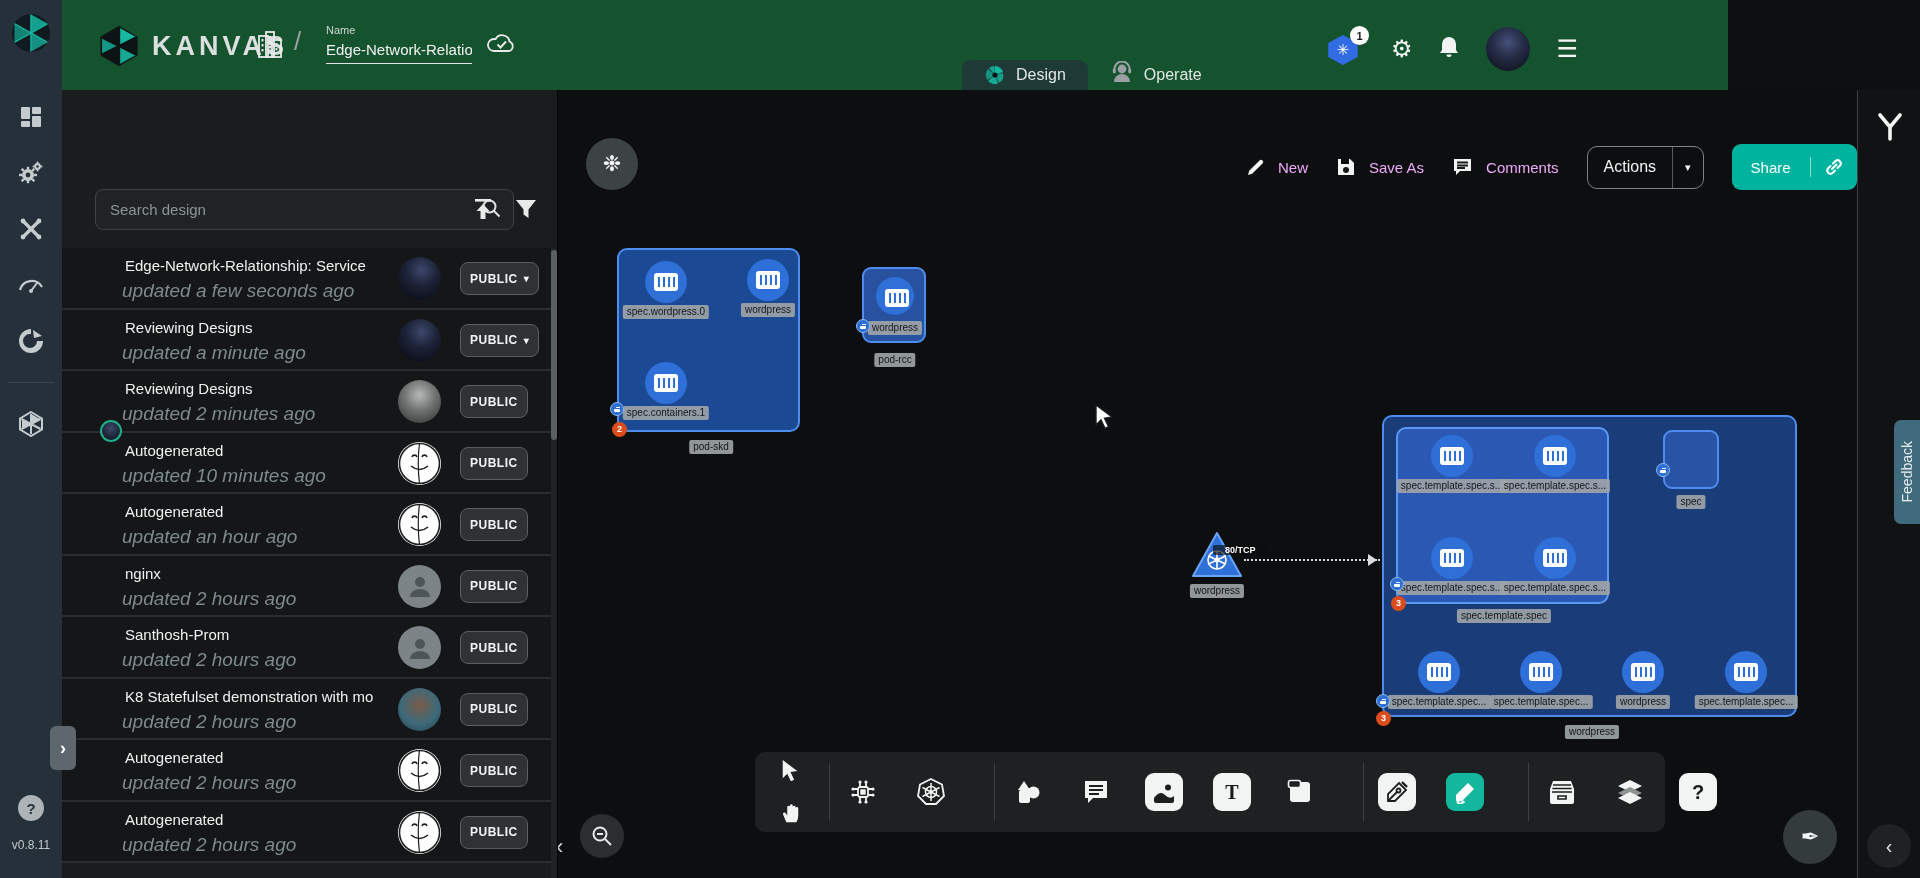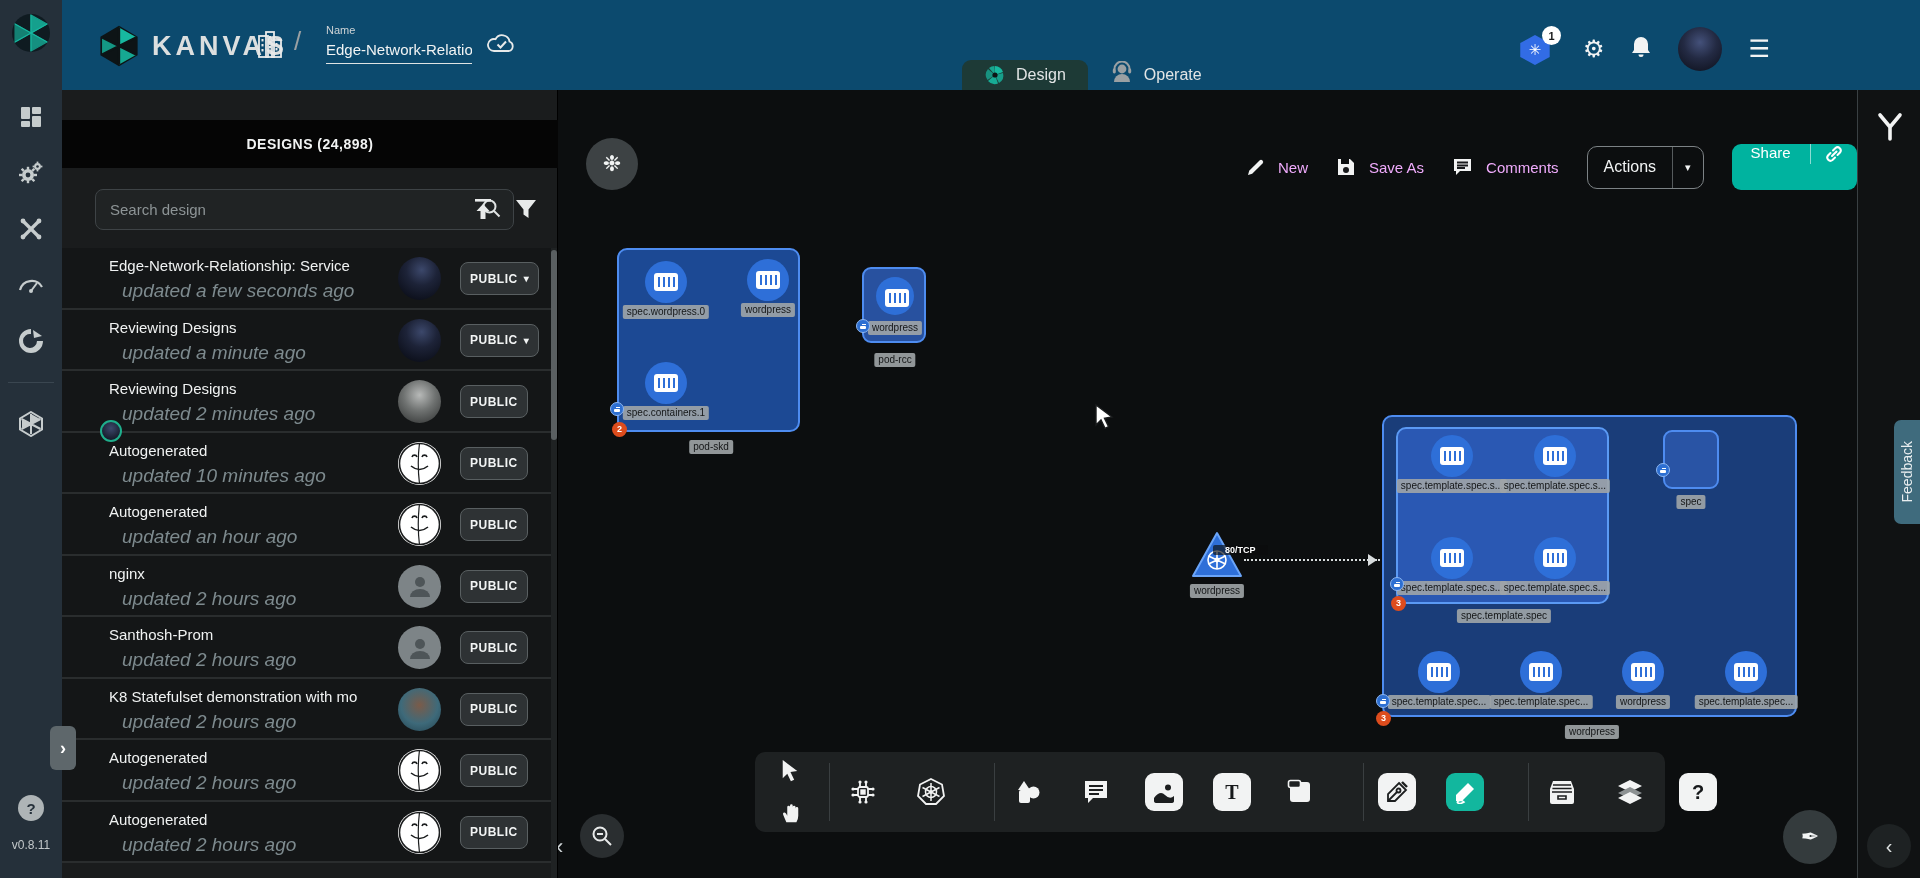--- a/index.html
+++ b/index.html
@@ -18,21 +18,21 @@
   .ms-help { position:absolute; left:18px; top:795px; width:26px; height:26px; border-radius:50%;
     background:#aeb4b6; color:#25303a; font-weight:700; font-size:15px; display:flex;
     align-items:center; justify-content:center; }
   .ms-version { position:absolute; left:0; top:838px; width:62px; text-align:center;
     font-size:12px; color:#c3c8ca; }
   .expand-chevron { position:absolute; left:50px; top:726px; width:26px; height:44px;
     background:#5e676b; border-radius:6px; color:#fff; font-size:18px; font-weight:700;
     display:flex; align-items:center; justify-content:center; z-index:40; }
 
   
-  .topbar { position:absolute; left:62px; top:0; width:1858px; height:90px; background:#0c4a6e; z-index:20; }
+  .topbar { position:absolute; left:62px; top:0; width:1666px; height:90px; background:#14532d; z-index:20; }
   .brand { position:absolute; left:36px; top:24px; display:flex; align-items:center; gap:12px; }
   .brand-text { font-size:27px; font-weight:700; letter-spacing:4px; color:#dcdfdf; }
   .tb-building { position:absolute; left:193px; top:30px; color:#e8eaea; }
   .tb-slash { position:absolute; left:232px; top:26px; font-size:26px; color:#9aa0a3; font-weight:300; }
   .name-group { position:absolute; left:264px; top:24px; width:146px; }
   .name-label { font-size:11px; color:#cfd4d6; margin-bottom:3px; }
   .name-input { width:146px; background:transparent; border:none; border-bottom:1px solid #dfe3e3;
     color:#f2f4f4; font-size:15px; padding:2px 0 5px 0; outline:none; font-family:inherit; }
   .tb-cloud { position:absolute; left:424px; top:32px; color:#e8eaea; }
   .tabs { position:absolute; left:900px; top:60px; display:flex; align-items:flex-end; }
@@ -63,21 +63,21 @@
     background:#202324; border:1px solid #3e4346; border-radius:8px; display:flex; align-items:center; }
   .dp-search input { flex:1; background:transparent; border:none; outline:none; color:#e8eaea;
     font-size:15px; padding:0 14px; font-family:inherit; }
   .dp-search input::placeholder { color:#8d9496; }
   .dp-search .mag { margin-right:12px; color:#dfe3e3; }
   .dp-upload { position:absolute; left:408px; top:106px; color:#e8eaea; cursor:pointer; }
   .dp-filter { position:absolute; left:452px; top:107px; color:#e8eaea; cursor:pointer; }
   .design-list { position:absolute; left:0; top:158px; width:490px; height:630px; overflow:hidden; }
   .design-row { position:relative; height:61.5px; background:#141617; border-bottom:2px solid #2a2d2e;
     cursor:pointer; }
-  .dr-name { position:absolute; left:47px; top:9px; font-size:15px; color:#f0f2f2;
+  .dr-name { position:absolute; left:63px; top:9px; font-size:15px; color:#f0f2f2;
     max-width:280px; white-space:nowrap; overflow:hidden; }
   .dr-updated { position:absolute; left:60px; top:32px; font-size:19px; font-style:italic; color:#7d8a8e; }
   .dr-avatar { position:absolute; left:336px; top:9px; width:43px; height:43px; border-radius:50%; overflow:hidden; }
   .av-dark { background:radial-gradient(circle at 55% 30%, #3c486b 0%, #1d2338 40%, #05070e 100%); }
   .av-masked { background:radial-gradient(circle at 50% 35%, #b7b9b8 0%, #6f7271 45%, #2c2e2e 100%); }
   .av-smiley { background:#fff; }
   .av-person { background:#7d8487; display:flex; align-items:center; justify-content:center; }
   .av-photo { background:radial-gradient(circle at 50% 40%, #7a5b49 0%, #3e6a7a 55%, #23424f 100%); }
   .dr-badge { position:absolute; left:398px; top:14px; height:33px; min-width:66px; padding:0 9px;
     background:#2e3234; border:1px solid #595f61; border-radius:8px; color:#f2f4f4;
@@ -97,21 +97,21 @@
 
   .canvas-actions { position:absolute; left:688px; top:54px; height:46px; display:flex;
     align-items:center; gap:28px; }
   .ca-item { display:flex; align-items:center; gap:13px; font-size:15px; color:#f0abfc; cursor:pointer; }
   .ca-item svg { display:block; }
   .actions-split { display:flex; align-items:stretch; height:43px; border:1px solid #7c8285;
     border-radius:10px; overflow:hidden; cursor:pointer; }
   .actions-main { display:flex; align-items:center; padding:0 16px; font-size:16px; color:#f2f4f4; }
   .actions-caret { display:flex; align-items:center; padding:0 12px; border-left:1px solid #565b5d;
     font-size:11px; color:#f2f4f4; }
-  .share-split { display:flex; align-items:flex-start; height:46px; background:#00b39f;
+  .share-split { display:flex; align-items:center; height:46px; background:#00b39f;
     border-radius:9px; overflow:hidden; cursor:pointer; }
   .share-main { display:flex; align-items:center; padding:0 19px; font-size:15px; color:#fff; }
   .share-link { display:flex; align-items:center; padding:0 13px; border-left:1px solid rgba(255,255,255,.55); color:#fff; }
 
   
   .kgroup { position:absolute; background:rgba(30,77,158,.93); border:2px solid #4e8cf0; border-radius:10px; }
   .kgroup.outer { background:rgba(27,64,128,.95); }
   .kgroup.inner { background:rgba(43,90,182,.95); border-color:#5b9af4; }
   .knode { position:absolute; background:rgba(42,85,168,.95); border:2px solid #4e8cf0; border-radius:9px; }
   .cicon { position:absolute; width:42px; height:42px; border-radius:50%; background:#2e6fd8; }
@@ -331,21 +331,20 @@
           <path d="M11 2 A7 7 0 0 0 4 9 V15 L2 18 H20 L18 15 V9 A7 7 0 0 0 11 2 Z"></path>
           <path d="M8.5 19.5 a2.5 2.5 0 0 0 5 0 Z"></path>
         </svg>
     </div>
     <div class="avatar-top"></div>
     <div class="tb-menu">☰</div>
   </div>
 </div>
 
 <div class="designs-panel">
-  <div class="dp-header">DESIGNS (24,898)</div>
   <div class="dp-search">
     <input placeholder="Search design" style="">
     <span class="mag">
       <svg width="20" height="20" viewBox="0 0 20 20" fill="none" stroke="currentColor" stroke-width="2">
           <circle cx="8.5" cy="8.5" r="6"></circle>
           <path d="M13 13 L18.5 18.5"></path>
         </svg>
     </span>
   </div>
   <div class="dp-upload">

